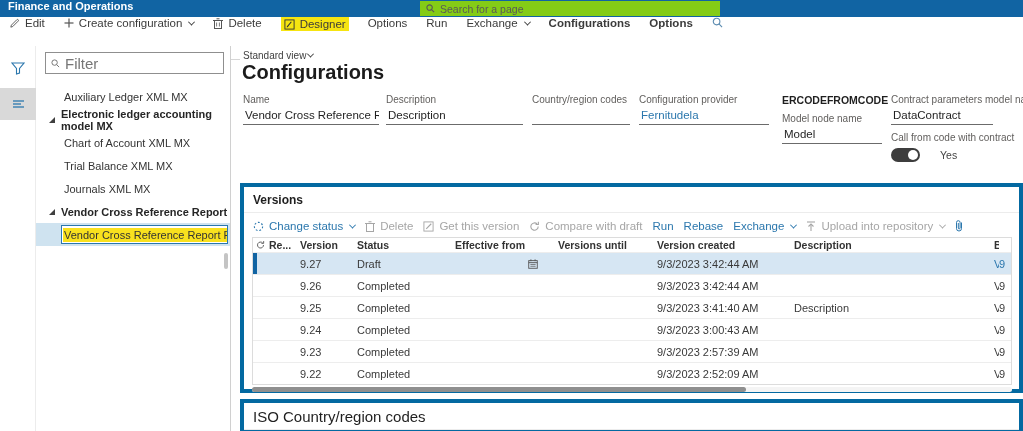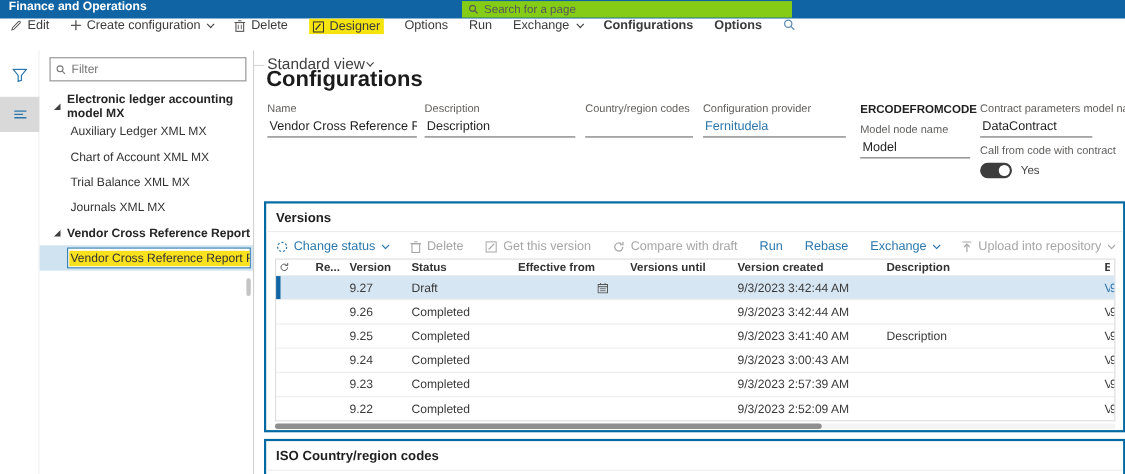--- a/index.html
+++ b/index.html
@@ -24,82 +24,82 @@
   .icn svg { display:block; }
 
   
   .leftstrip { position:absolute; left:0; top:46px; bottom:0; width:36px; background:#fff; border-right:1px solid #ececec; }
   .strip-btn { width:36px; height:32px; display:flex; align-items:center; justify-content:center; color:#2b77ad; }
   .strip-btn.active { background:#d9d9d9; }
 
   
   .treepanel { position:absolute; left:36px; top:46px; bottom:0; width:195px; background:#fff; border-right:1px solid #d0d0d0; }
   .filterbox { position:absolute; left:9px; top:6px; right:6px; height:22px; border:1px solid #8f8f8f; display:flex; align-items:center; gap:5px; padding:0 5px; color:#767676; }
-  .filterbox input { border:0; outline:0; font-size:11px; color:#555; width:100%; font-family:inherit; background:transparent; }
+  .filterbox input { border:0; outline:0; font-size:15px; color:#555; width:100%; font-family:inherit; background:transparent; }
   .filterbox input::placeholder { color:#767676; }
   .tree { position:absolute; left:0; right:0; top:39px; font-size:11px; }
   .tree-item { height:23px; display:flex; align-items:center; color:#333; }
   .tree-item.parent { font-weight:bold; color:#262626; padding-left:13px; }
   .tree-item.child { padding-left:28px; }
   .tri { width:0; height:0; border-left:6px solid transparent; border-bottom:6px solid #3f3f3f; display:inline-block; margin-right:6px; }
   .tree-item.selected { background:#cfe3f0; padding-left:25px; }
   .sel-box { border:1px solid #2b77ad; background:#fff; display:flex; align-items:center; height:19px; flex:1; margin-right:2px; padding-left:1px; white-space:nowrap; overflow:hidden; }
   .sel-hl { background:#f9e11e; padding:1px 0 1px 1px; }
   .tree-scroll { position:absolute; right:2px; top:207px; width:4px; height:16px; background:#c4c4c4; border-radius:2px; }
 
   
   .main { position:absolute; left:240px; top:46px; right:0; bottom:0; background:#fff; }
-  .viewsel { position:absolute; left:3px; top:4px; font-size:14px; color:#404040; display:flex; align-items:center; }
+  .viewsel { position:absolute; left:3px; top:4px; font-size:10px; color:#404040; display:flex; align-items:center; }
   .pagetitle { position:absolute; left:2px; top:15px; font-size:20px; font-weight:bold; color:#1b1b1b; }
 
   .fld { position:absolute; }
   .fld-label { font-size:10px; color:#605e5c; margin-bottom:4px; white-space:nowrap; }
   .fld-value { font-size:11.5px; color:#1f1f1f; border-bottom:1px solid #6b6b6b; padding:0 0 3px 2px; min-height:16px; white-space:nowrap; overflow:hidden; }
   .fld-value.link { color:#2b77ad; }
   .grp-title { font-size:10.5px; font-weight:bold; color:#1f1f1f; white-space:nowrap; }
-  .toggle-row { display:flex; align-items:center; gap:8px; margin-top:5px; }
+  .toggle-row { display:flex; align-items:center; gap:20px; margin-top:5px; }
   .toggle { width:29px; height:14px; border-radius:8px; background:#3d3d3d; position:relative; }
   .toggle .knob { position:absolute; right:2px; top:2px; width:10px; height:10px; border-radius:50%; background:#fff; }
   .toggle-val { font-size:10.5px; color:#444; }
 
   
-  .section { position:absolute; left:0; right:0; background:#fff; border:2px solid #0369a1; }
+  .section { position:absolute; left:0; right:0; background:#fff; border:4px solid #0369a1; }
   .versions-sec { top:137px; height:210px; }
   .sec-title { font-size:12px; font-weight:bold; color:#1f1f1f; padding:6px 0 0 9px; }
   .sec-divider { border-bottom:1px solid #ececec; margin-top:5px; }
-  .vtoolbar { display:flex; align-items:center; padding-left:9px; height:26px; font-size:11.5px; gap:20px; white-space:nowrap; }
+  .vtoolbar { display:flex; align-items:center; padding-left:9px; height:26px; font-size:11.5px; gap:10px; white-space:nowrap; }
   .vt-item { display:inline-flex; align-items:center; gap:5px; }
   .vt-item.on { color:#2b77ad; }
   .vt-item.off { color:#a6a6a6; }
 
   .grid { position:absolute; left:8px; right:7px; top:50px; height:148px; border:1px solid #dcdcdc; font-size:11px; }
   .grid-head { display:flex; align-items:center; height:14px; font-size:10.5px; font-weight:bold; color:#333; }
   .grid-row { display:flex; align-items:center; height:22px; border-top:1px solid #ededed; color:#3a3a3a; position:relative; }
   .grid-row.selected { background:#d6e6f3; }
   .grid-row.selected .selbar { position:absolute; left:0; top:0; bottom:0; width:4px; background:#1164a3; }
   .cell { padding-right:4px; white-space:nowrap; overflow:hidden; display:flex; align-items:center; }
   .c-sel { width:16px; padding-left:3px; }
-  .c-re { width:22px;margin-left:20px; }
+  .c-re { width:22px; }
   .c-ver { width:66px; padding-left:9px; }
   .c-status { width:98px; }
   .c-eff { width:103px; }
   .c-sup { width:99px; }
   .c-created { width:137px; }
   .c-desc { width:152px; }
   .c-base { width:53px;padding-left:48px; }
   .c-extra { flex:1; }
   .cell.link { color:#2b77ad; }
   .cal-right { margin-left:auto; margin-right:16px; color:#555; }
 
   .hscroll { position:absolute; left:8px; right:7px; top:200px; height:5px; background:#f4f4f4; border-radius:3px; }
   .hscroll .thumb { width:65%; height:5px; background:#8f8f8f; border-radius:3px; }
 
   
   .iso-sec { top:353px; bottom:-2px; }
-  .iso-head { height:27px; border-bottom:1px solid #ececec; display:flex; align-items:center; padding-left:9px; font-size:12px; font-weight:bold; color:#1f1f1f; }
+  .iso-head { height:27px; border-bottom:1px solid #ececec; display:flex; align-items:center; padding-left:9px; font-size:15px; font-weight:normal; color:#1f1f1f; }
 </style>
 </head>
 <body>
 
 <div class="screen">
 
   <div class="topbar">
     <span class="topbar-title">Finance and Operations</span>
     <div class="topbar-search">
       <span class="icn">
@@ -204,26 +204,26 @@
     <div class="filterbox">
       <span class="icn">
         <svg width="9" height="9" viewBox="0 0 10 10">
             <circle cx="4" cy="4" r="3" fill="none" stroke="#767676" stroke-width="1.1"></circle>
             <line x1="6.2" y1="6.2" x2="9" y2="9" stroke="#767676" stroke-width="1.1"></line>
           </svg>
       </span>
       <input type="text" placeholder="Filter" style="">
     </div>
     <div class="tree">
+      <div class="tree-item child">
+        <span>Auxiliary Ledger XML MX</span>
+      </div>
       <div class="tree-item parent">
         <span class="tri"></span>
         <span>Electronic ledger accounting model MX</span>
-      </div>
-      <div class="tree-item child">
-        <span>Auxiliary Ledger XML MX</span>
       </div>
       <div class="tree-item child">
         <span>Chart of Account XML MX</span>
       </div>
       <div class="tree-item child">
         <span>Trial Balance XML MX</span>
       </div>
       <div class="tree-item child">
         <span>Journals XML MX</span>
       </div>

